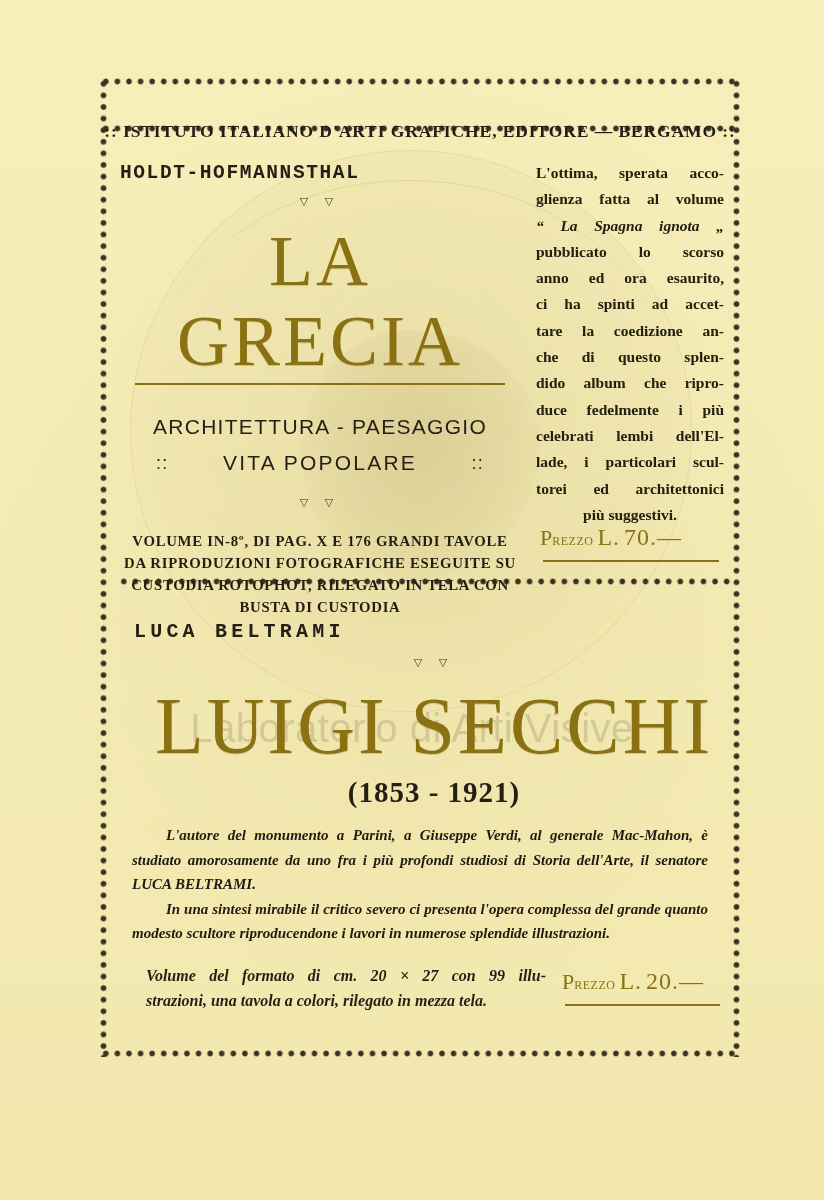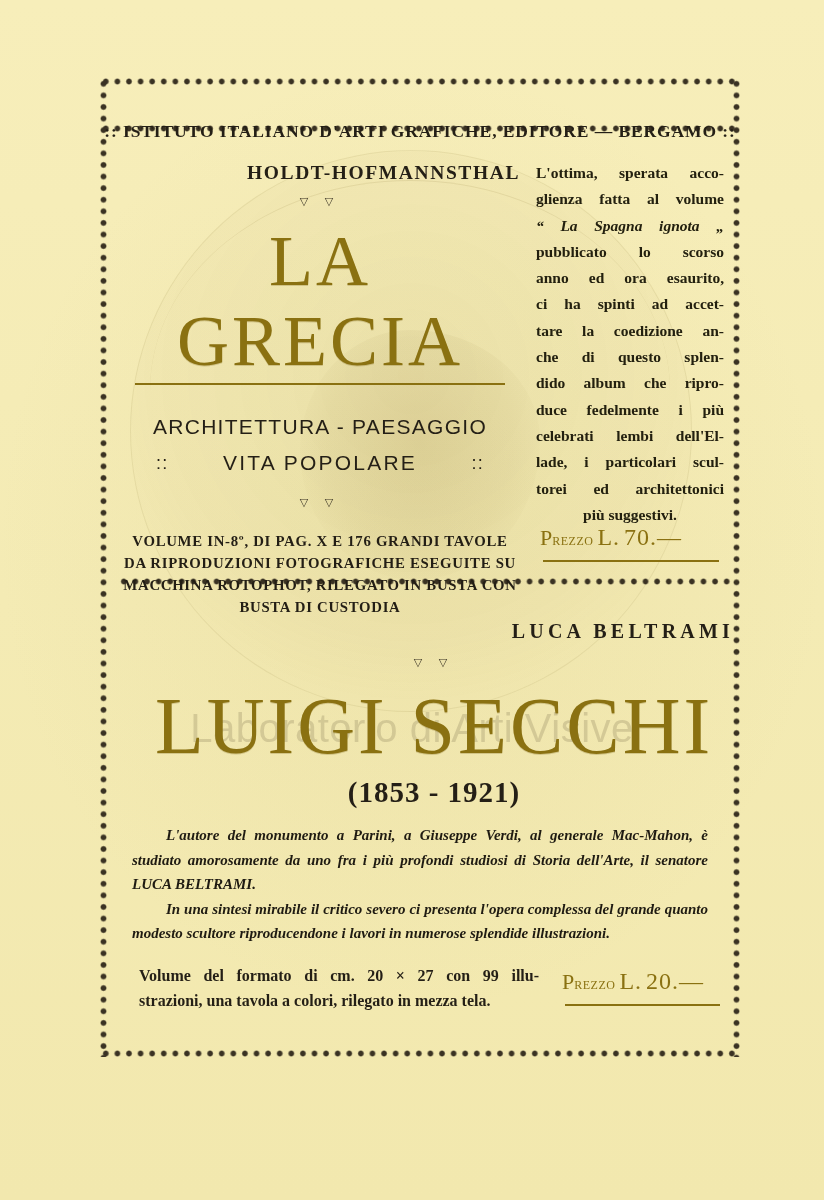--- a/index.html
+++ b/index.html
@@ -82,24 +82,24 @@
     background-repeat: repeat-y;
     background-position: 50% 0;
   }
 
   
   .panel {
     position: absolute;
   }
 
   .author-line {
-    font-family: Liberation Serif, serif;
+    font-family: Liberation Mono, monospace;
     font-weight: bold;
     color: #241f16;
-    text-align: right;
+    text-align: left;
     letter-spacing: 1.6px;
   }
 
   .orn {
     text-align: center;
     color: #3a3324;
     letter-spacing: 7px;
     line-height: 1;
   }
 
@@ -221,21 +221,21 @@
       <span class="sub-line" style="font-size:18px;">::</span>
       <span class="sub-line" style="font-size:21px; letter-spacing:2.2px;">VITA POPOLARE</span>
       <span class="sub-line" style="font-size:18px;">::</span>
     </div>
 
     <div class="orn" style="font-size:11px; margin-top:22px;">▽ ▽</div>
 
     <div style="margin-top:22px;">
       <div class="blurb" style="font-size:14.8px; line-height:22px;">VOLUME IN-8º, DI PAG. X E 176 GRANDI TAVOLE</div>
       <div class="blurb" style="font-size:14.8px; line-height:22px;">DA RIPRODUZIONI FOTOGRAFICHE ESEGUITE SU</div>
-      <div class="blurb" style="font-size:14.8px; line-height:22px;">MACCHINA ROTOPHOT, RILEGATO IN BUSTA CON</div>
+      <div class="blurb" style="font-size:14.8px; line-height:22px;">CUSTODIA ROTOPHOT, RILEGATO IN TELA CON</div>
       <div class="blurb" style="font-size:14.8px; line-height:22px;">BUSTA DI CUSTODIA</div>
     </div>
   </div>
 
   <div class="panel rcol" style="left:536px; top:160px; width:188px;">
     <div>L'ottima, sperata acco-</div>
     <div>glienza fatta al volume</div>
     <div class="ital">“ La Spagna ignota „</div>
     <div>pubblicato lo scorso</div>
     <div>anno ed ora esaurito,</div>
@@ -265,21 +265,21 @@
     <div class="gold-title" style="font-size:80px; line-height:88px; letter-spacing:3px; margin-top:14px;">LUIGI SECCHI</div>
 
     <div style="text-align:center; color:#241f16; font-family:'Liberation Serif',serif; font-weight:bold; font-size:29px; letter-spacing:1px; margin-top:6px;">(1853 - 1921)</div>
   </div>
 
   <div class="panel italic-body" style="left:132px; top:823px; width:576px;">
     <p>L'autore del monumento a Parini, a Giuseppe Verdi, al generale Mac-Mahon, è studiato amorosamente da uno fra i più profondi studiosi di Storia dell'Arte, il senatore LUCA BELTRAMI.</p>
     <p>In una sintesi mirabile il critico severo ci presenta l'opera complessa del grande quanto modesto scultore riproducendone i lavori in numerose splendide illustrazioni.</p>
   </div>
 
-  <div class="panel format-text" style="left:139px; top:963px; width:400px;">
+  <div class="panel format-text" style="left:146px; top:963px; width:400px;font-style:italic;">
     <div class="l1">Volume del formato di cm. 20 × 27 con 99 illu-</div>
     <div>strazioni, una tavola a colori, rilegato in mezza tela.</div>
   </div>
 
   <div class="panel price" style="left:562px; top:968px;">
     <span class="pz-cap">P</span><span class="pz">REZZO</span>
     <span class="amt">L.</span>
     <span class="amt">20.—</span>
   </div>
   <div class="rule-gold" style="position:absolute; left:565px; top:1004px; width:155px;"></div>

